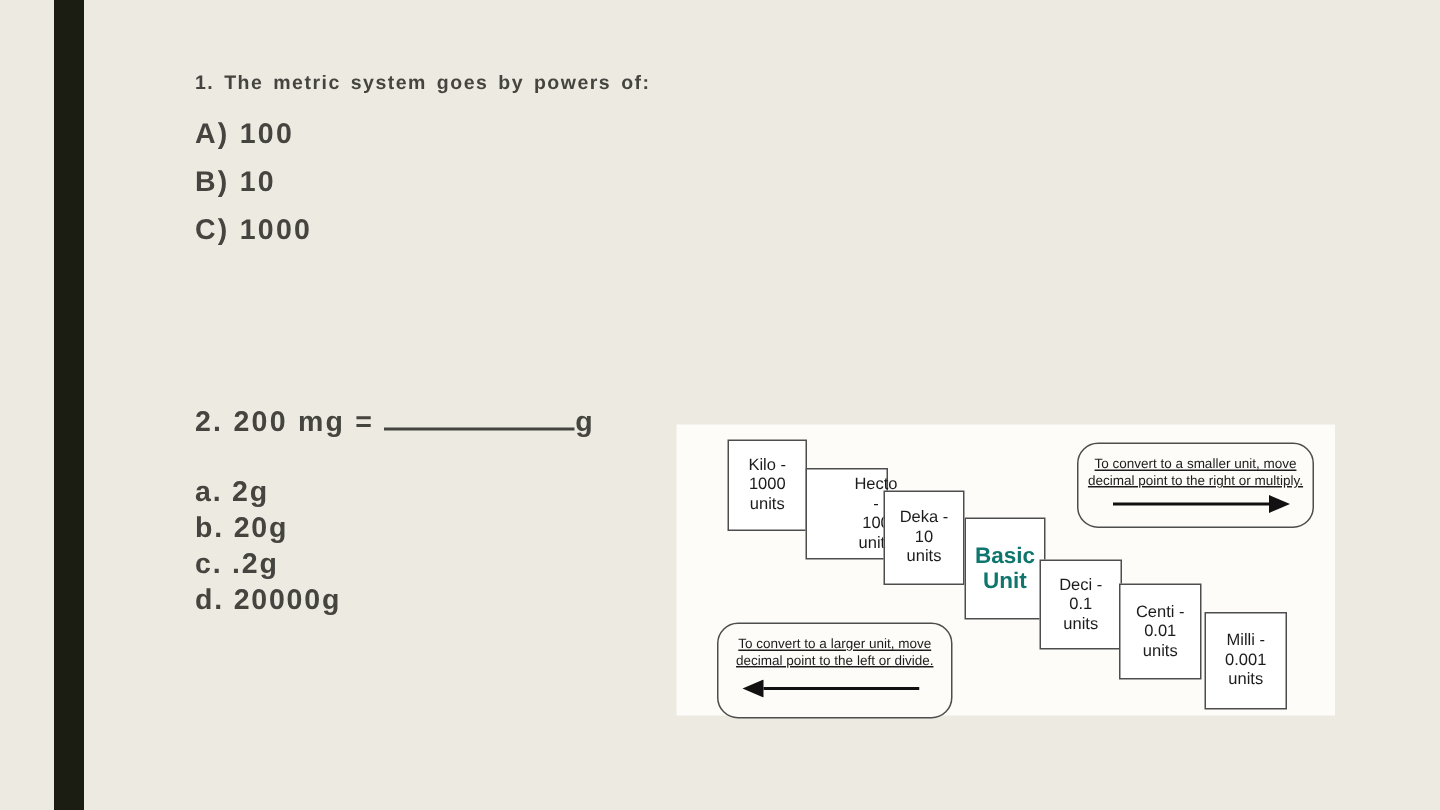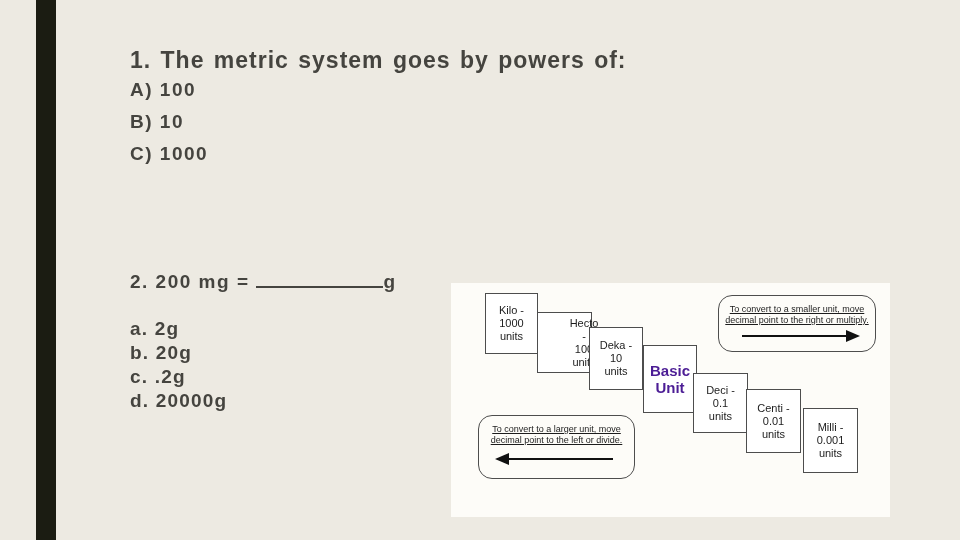--- a/index.html
+++ b/index.html
@@ -3,21 +3,21 @@
 <meta charset="utf-8">
 <style>
   html,body{margin:0;padding:0;}
   body{width:960px;height:540px;overflow:hidden;font-family:"Liberation Sans",sans-serif;}
 
   .slide{position:relative;width:960px;height:540px;background:#EDEAE2;}
   .accent-bar{position:absolute;left:36px;top:0;width:20px;height:540px;background:#1B1C12;}
 
   .q-title{
     position:absolute;left:130px;top:47px;
-    font-size:23px;font-weight:bold;letter-spacing:1px;word-spacing:2px;
+    font-size:13px;font-weight:bold;letter-spacing:1px;word-spacing:2px;
     color:#45443F;white-space:nowrap;
   }
   .q1-options{
     position:absolute;left:130px;top:74px;
     font-size:19px;font-weight:bold;letter-spacing:1.5px;
     color:#45443F;line-height:32px;
   }
   .q2-prompt{
     position:absolute;left:130px;top:271px;
     font-size:19px;font-weight:bold;letter-spacing:1.5px;
@@ -28,30 +28,30 @@
     border-bottom:2px solid #45443F;margin-left:7px;margin-right:0;
   }
   .q2-options{
     position:absolute;left:130px;top:317px;
     font-size:19px;font-weight:bold;letter-spacing:1.2px;
     color:#45443F;line-height:24px;
   }
 
   
   .diagram{
-    position:absolute;left:451px;top:283px;width:439px;height:234px;
+    position:absolute;left:451px;top:283px;width:439px;height:194px;
     background:#FDFCF8;font-family:"Liberation Sans",sans-serif;
   }
   .step{
     position:absolute;background:#FFFFFF;border:1px solid #4D4D4D;
     display:flex;flex-direction:column;align-items:center;justify-content:center;
     text-align:center;font-size:11px;line-height:13px;color:#1C1C1C;
     white-space:pre-line;box-sizing:border-box;
   }
-  .step.basic{font-size:15px;line-height:17px;font-weight:bold;color:#4c1d95;}
+  .step.basic{font-size:15px;line-height:17px;font-weight:bold;color:#0f766e;}
   .step.kilo  {left:34px; top:10px; width:53px;height:61px;}
   .step.hecto {left:86px; top:29px; width:55px;height:61px;padding-left:39px;}
   .step.deka  {left:138px;top:44px; width:54px;height:63px;}
   .step.basic {left:192px;top:62px; width:54px;height:68px;}
   .step.deci  {left:242px;top:90px; width:55px;height:60px;}
   .step.centi {left:295px;top:106px;width:55px;height:64px;}
   .step.milli {left:352px;top:125px;width:55px;height:65px;}
 
   .callout{
     position:absolute;border:1px solid #4D4D4D;border-radius:14px;

